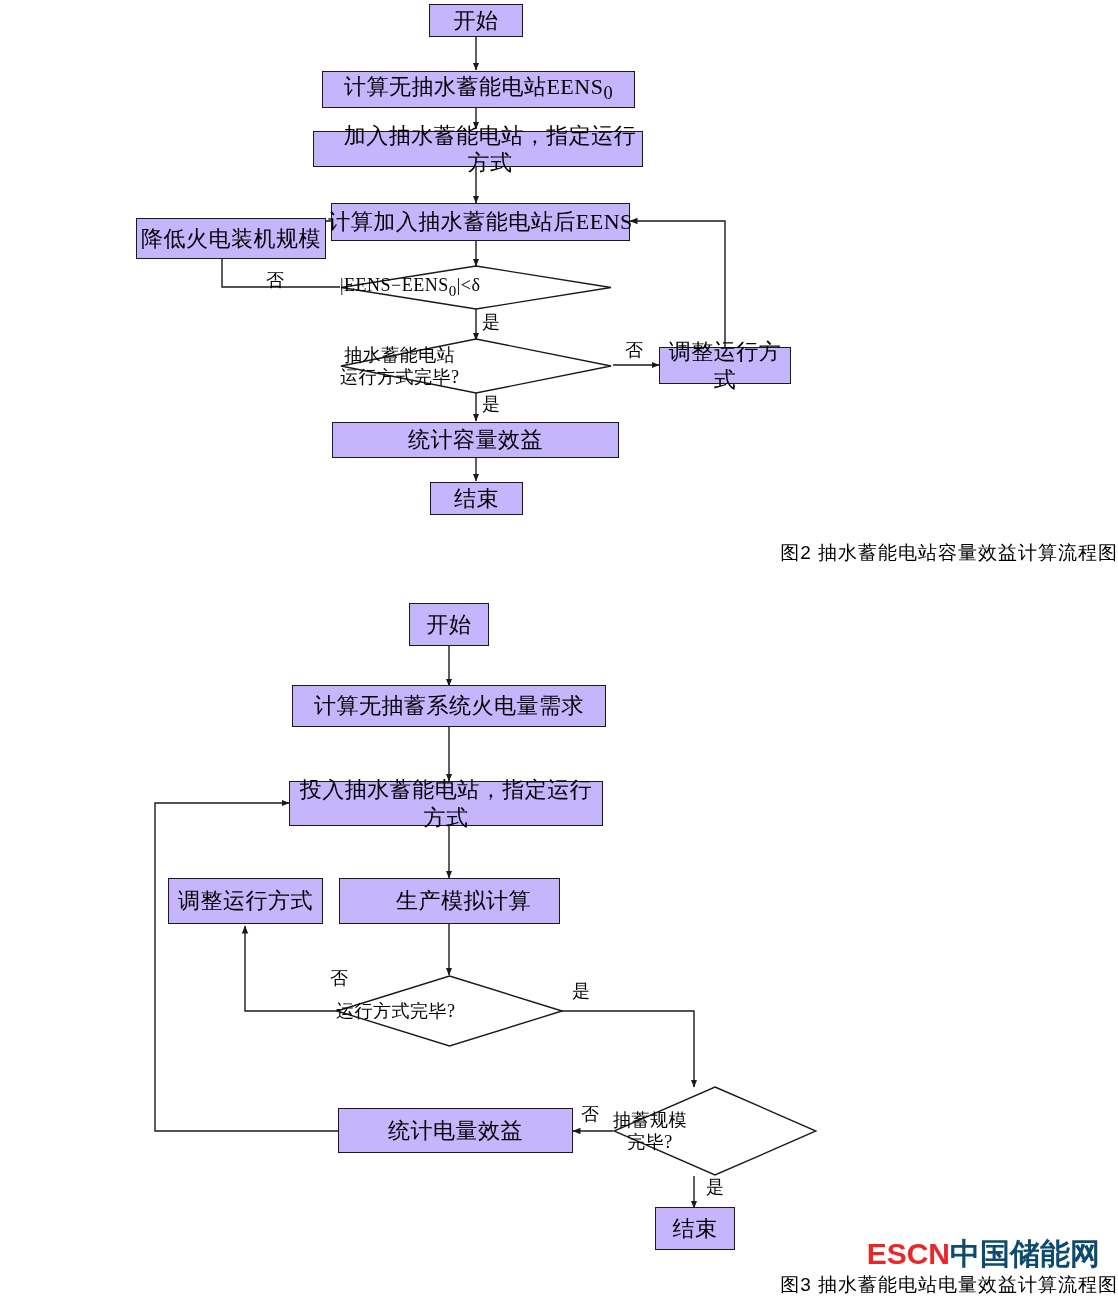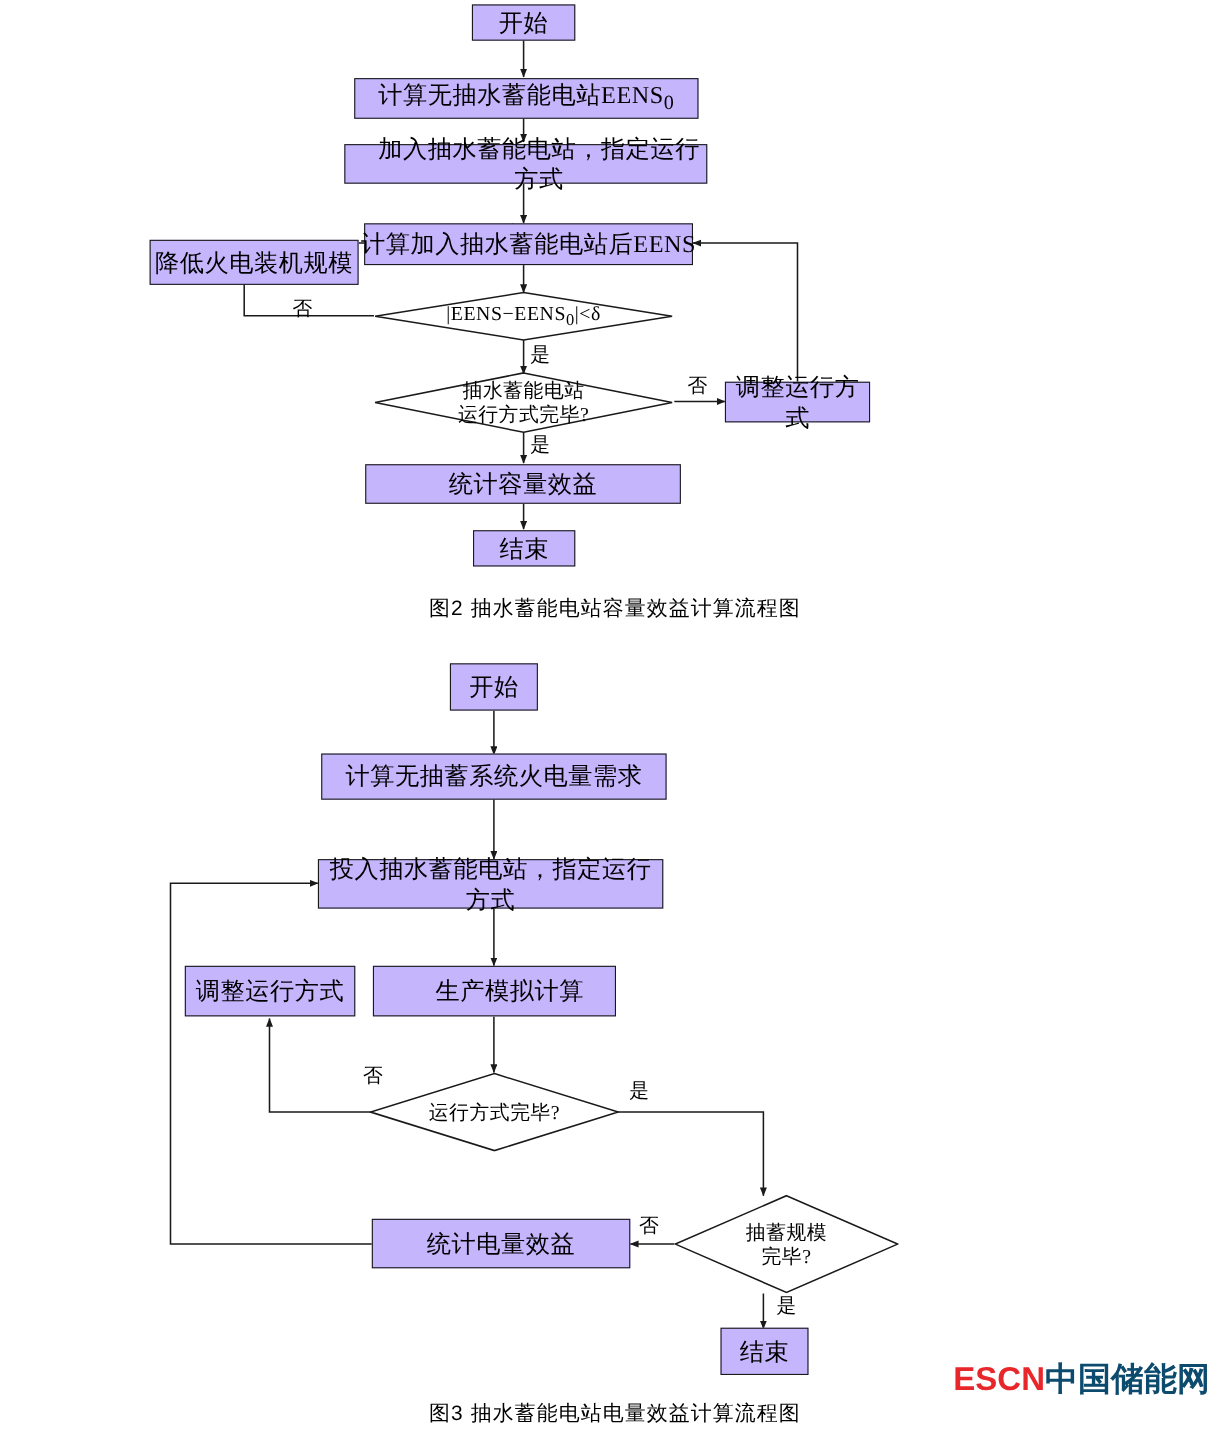--- a/index.html
+++ b/index.html
@@ -50,39 +50,38 @@
     position: absolute;
     left: 0; top: 0;
   }
   .diamond-label {
     position: absolute;
     left: 0; top: 0;
     width: 100%;
     height: 100%;
     display: flex;
     align-items: center;
-    justify-content: center;
     text-align: center;
     font-size: 18px;
     line-height: 1.25;
     letter-spacing: 0.5px;
     white-space: pre-line;
     z-index: 3;
   }
   .edge-label {
     position: absolute;
     font-size: 18px;
     letter-spacing: 0.5px;
     background: transparent;
     z-index: 3;
   }
   .caption {
     position: absolute;
     width: 100%;
-    text-align: center;
+    text-align: right;
     font-size: 19px;
     font-family: "Liberation Sans", "DejaVu Sans", sans-serif;
     letter-spacing: 1px;
   }
   .italic { }
   .watermark {
     position: absolute;
     right: 18px;
     bottom: 38px;
     font-family: "Liberation Sans", "DejaVu Sans", sans-serif;

